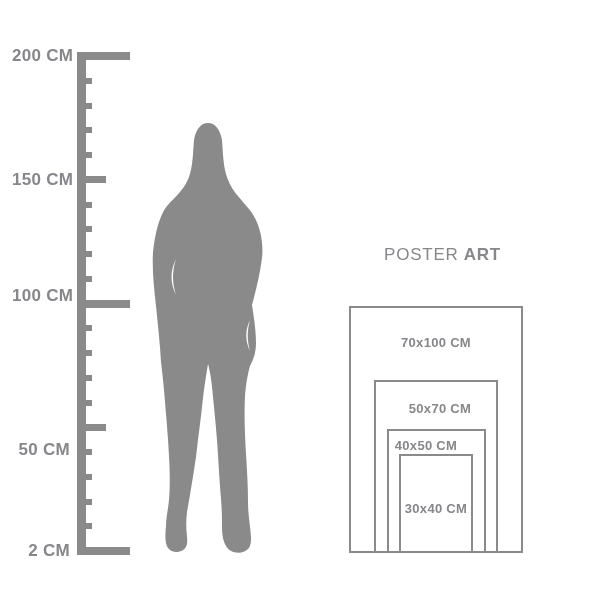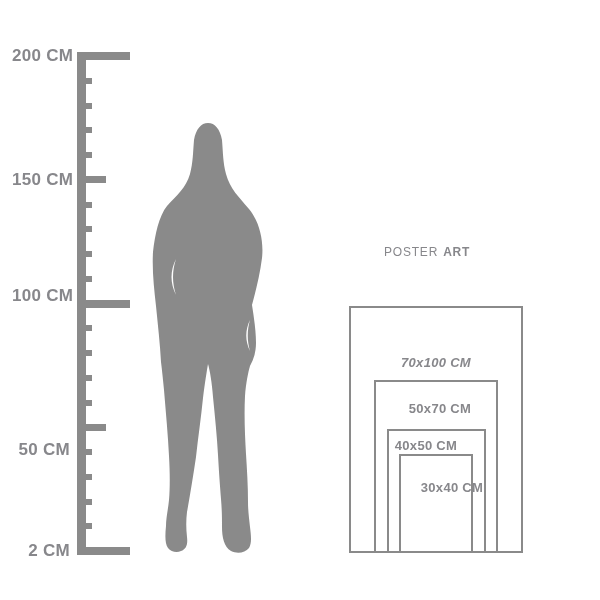--- a/index.html
+++ b/index.html
@@ -10,21 +10,21 @@
   }
   .ruler-bar{position:absolute;background:var(--shape,#8a8a8a);}
   .tick{position:absolute;background:var(--shape,#8a8a8a);}
   .ruler-label{
     position:absolute;left:12px;width:58px;height:16px;line-height:16px;
     text-align:right;font-size:17px;font-weight:bold;color:var(--text,#87878b);
     letter-spacing:0.3px;white-space:nowrap;
   }
   .silhouette{position:absolute;left:152px;top:122px;}
   .brand{
-    position:absolute;left:384px;top:245px;font-size:12px;
+    position:absolute;left:384px;top:245px;font-size:17px;
     color:var(--text,#87878b);letter-spacing:0.8px;white-space:nowrap;
   }
   .brand .bold{font-weight:bold;margin-left:5px;}
   .poster-rect{
     position:absolute;border:2px solid var(--shape,#8a8a8a);
     box-sizing:border-box;background:transparent;
   }
   .poster-label{
     position:absolute;transform:translate(-50%,-50%);
     font-size:13px;font-weight:bold;color:var(--text,#87878b);
@@ -110,22 +110,22 @@
     <path fill="var(--background,#ffffff)" d="M24,137 C20,149 20,161 24,173 C18,161 18,149 24,137 Z"></path>
     <path fill="var(--background,#ffffff)" d="M98,198 C95,208 95,219 98,229 C93,219 93,208 98,198 Z"></path>
   </svg>
 
   <div class="brand">
     <span>POSTER</span><span class="bold">ART</span>
   </div>
 
   <div id="posters">
       <div class="poster-rect" style="left: 349.375px; top: 305.5px; width: 173.25px; height: 247.5px;"></div>
-      <div class="poster-label" style="left: 436px; top: 362px; font-style: italic;">70x100 CM</div>
+      <div class="poster-label" style="left: 436px; top: 342px;">70x100 CM</div>
       <div class="poster-rect" style="left: 374.125px; top: 379.75px; width: 123.75px; height: 173.25px;"></div>
       <div class="poster-label" style="left: 440px; top: 407.5px;">50x70 CM</div>
       <div class="poster-rect" style="left: 386.5px; top: 429.25px; width: 99px; height: 123.75px;"></div>
       <div class="poster-label" style="left: 426px; top: 444.625px;">40x50 CM</div>
       <div class="poster-rect" style="left: 398.875px; top: 454px; width: 74.25px; height: 99px;"></div>
-      <div class="poster-label" style="left: 436px; top: 487px; margin-left: 16px;">30x40 CM</div>
+      <div class="poster-label" style="left: 436px; top: 508px;">30x40 CM</div>
     </div>
 
 </div>
 
 </body></html>

